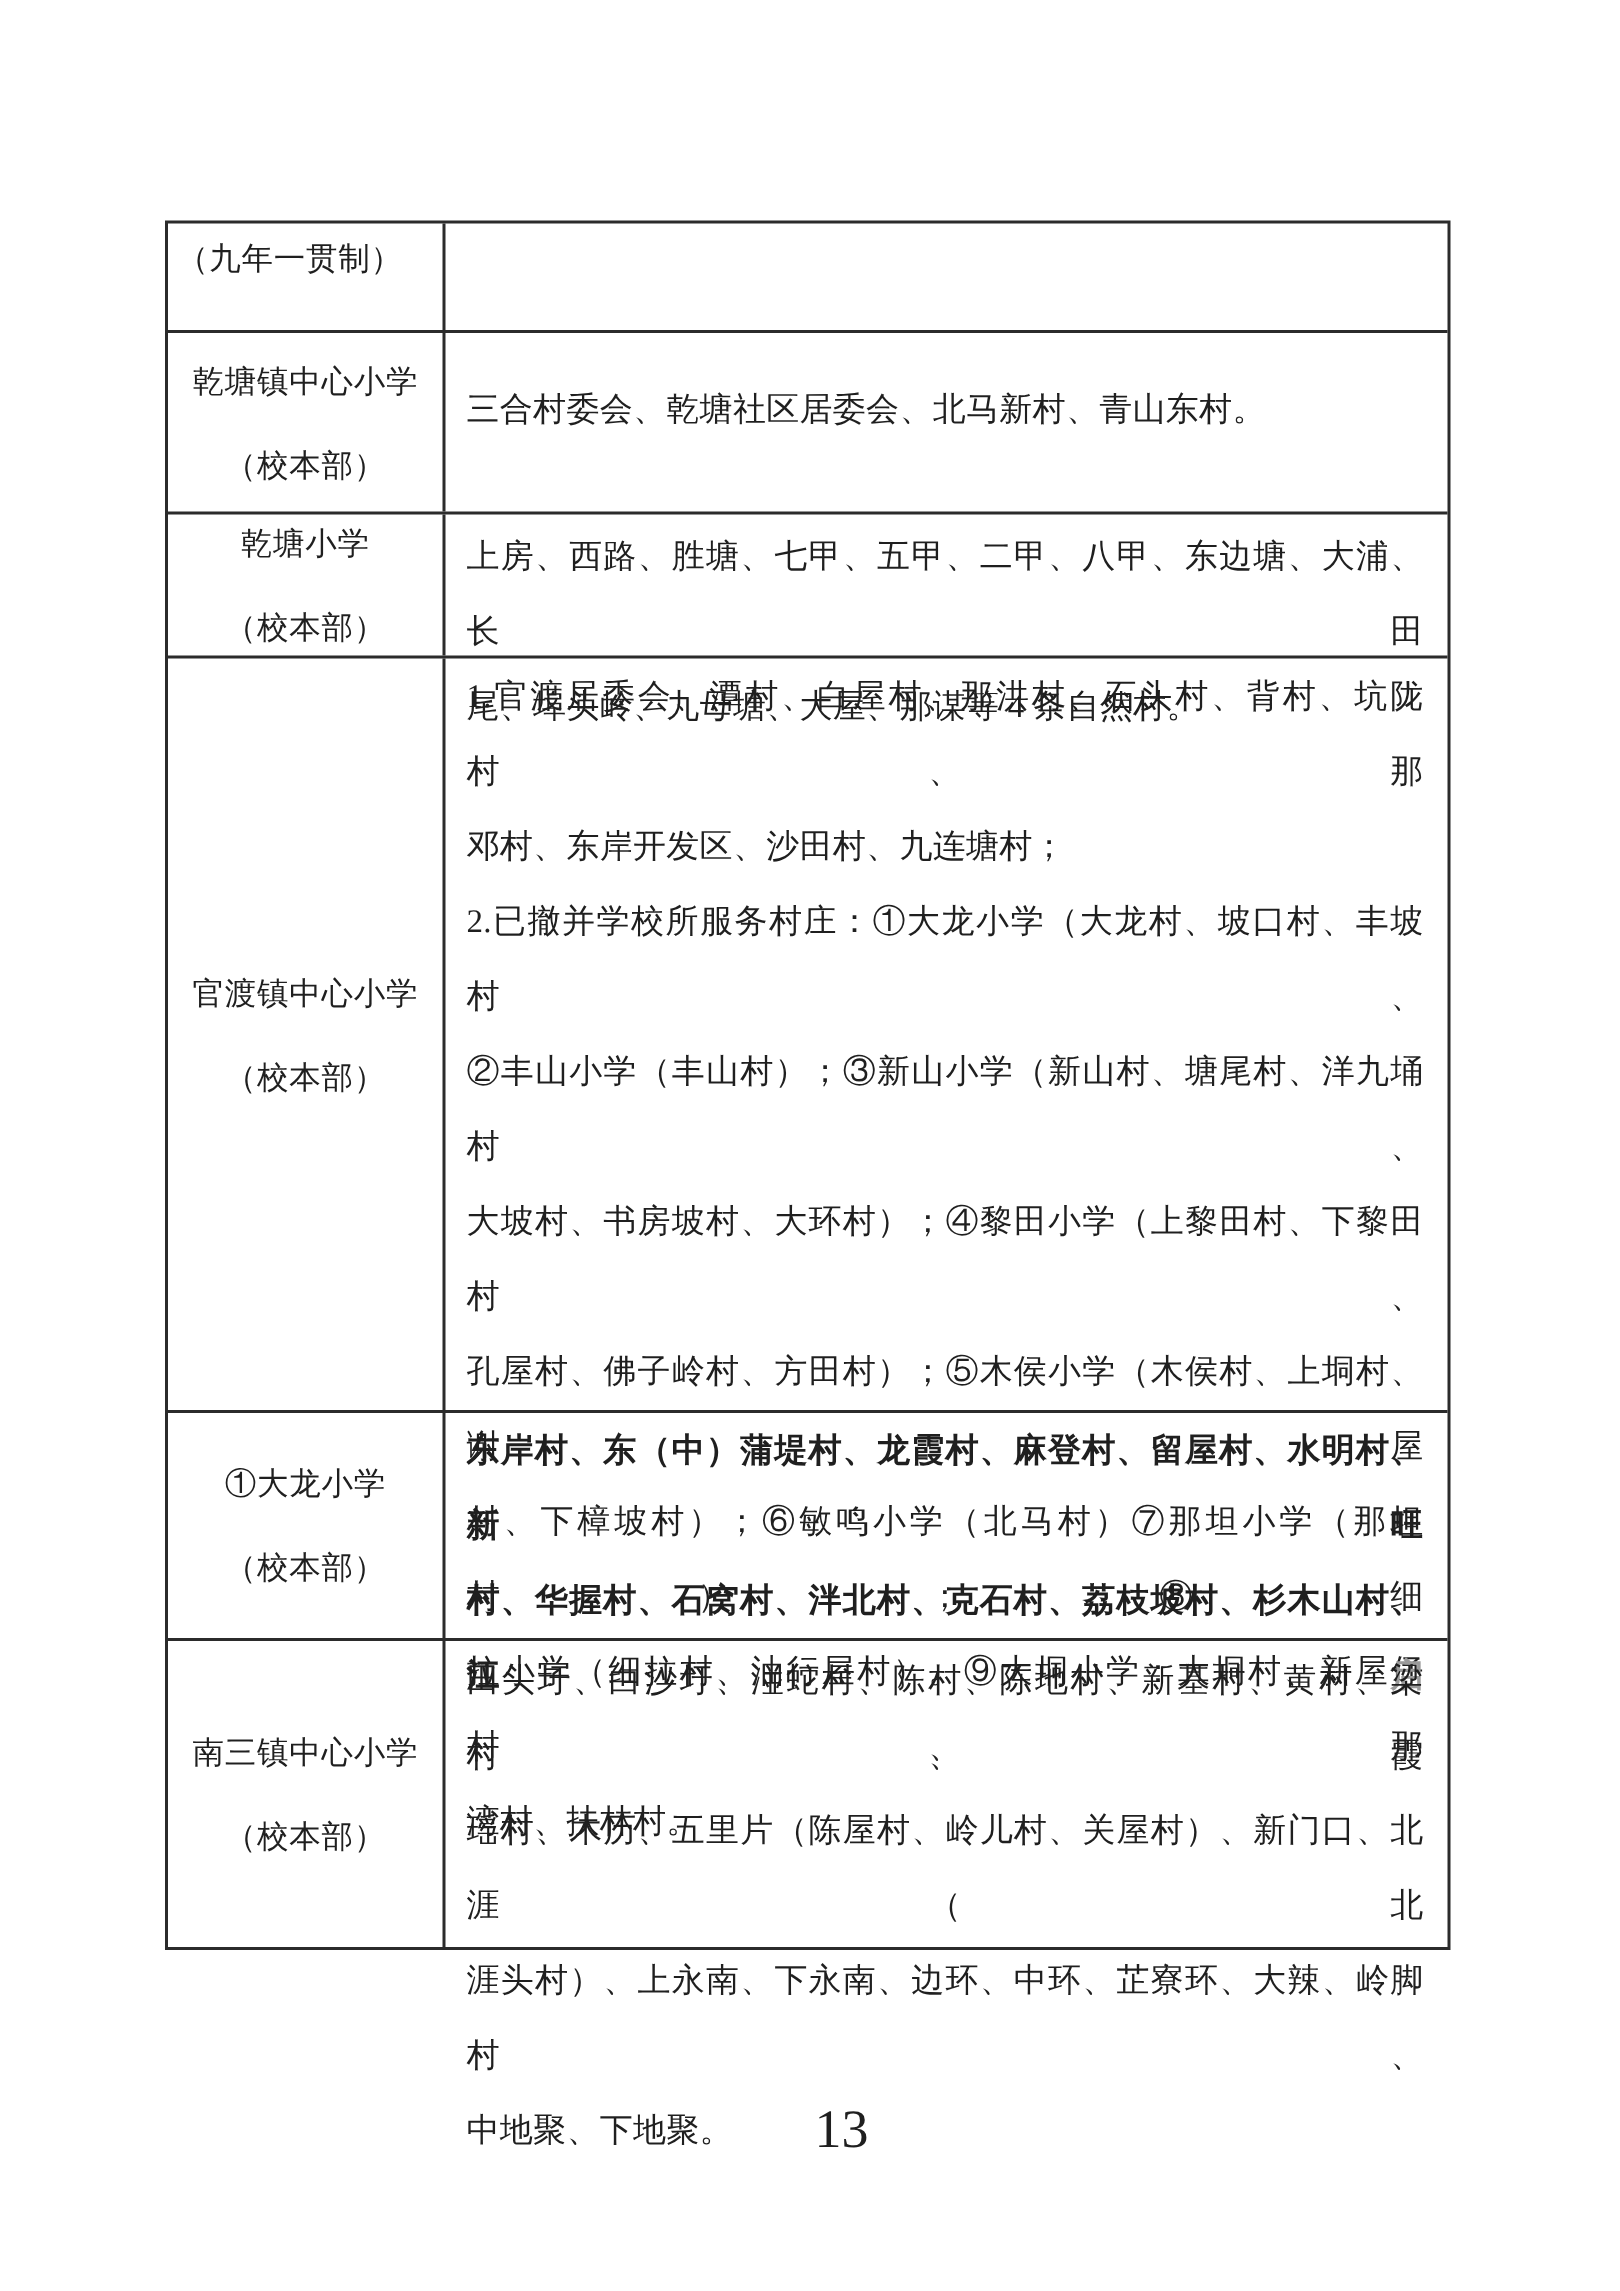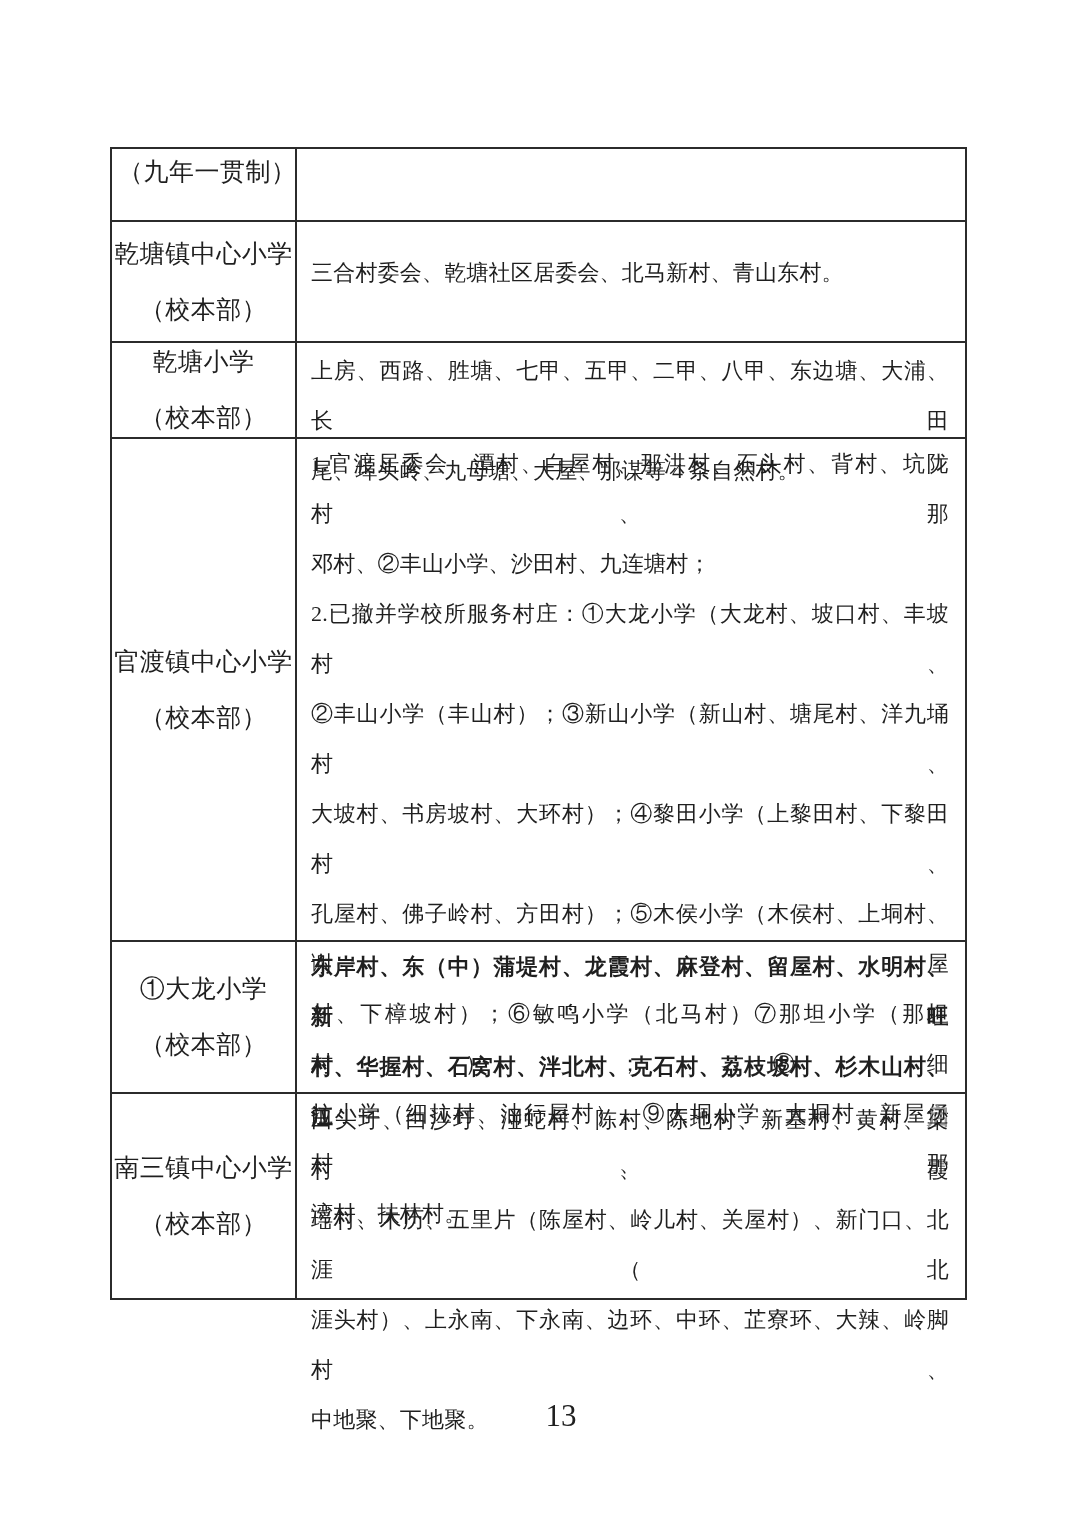--- a/index.html
+++ b/index.html
@@ -28,21 +28,21 @@
     border-bottom: 2px solid var(--border-color, #2b2b2b);
   }
   .school-cell {
     width: 185px;
     flex: 0 0 185px;
     border-right: 2px solid var(--border-color, #2b2b2b);
     display: flex;
     flex-direction: column;
     justify-content: center;
     align-items: center;
-    font-size: 25px;
+    font-size: 21px;
     line-height: 56px;
     text-align: center;
     letter-spacing: 0.5px;
   }
   .trow.r1 .school-cell {
     justify-content: flex-start;
     align-items: flex-start;
     padding: 6px 2px 0 6px;
     line-height: 34px;
   }
@@ -77,21 +77,21 @@
     text-align-last: justify;
     text-justify: inter-character;
   }
   .faded-char { color: var(--faded-color, #9a9a9a); }
   .page-number {
     position: absolute;
     left: 0;
     right: 0;
     top: 1398px;
     text-align: center;
-    font-size: 31px;
+    font-size: 36px;
     font-family: "Liberation Serif", "DejaVu Serif", serif;
     color: var(--text-color, #1f1f1f);
     margin-left: 42px;
   }
 </style>
 </head>
 <body>
 
 <div class="page">
   <div class="doc-table" id="doc-table">
@@ -120,21 +120,21 @@
           <div class="vline">尾、埠头岭、九母塘、大屋、那谋等 4 条自然村。</div>
         </div>
       </div>
       <div class="trow r4">
         <div class="school-cell">
           <div class="school-line">官渡镇中心小学</div>
           <div class="school-line">（校本部）</div>
         </div>
         <div class="villages-cell">
           <div class="vline fill">1.官渡居委会、潭村、白屋村、那洪村、石头村、背村、坑陇村、那</div>
-          <div class="vline">邓村、②丰山小学、沙田村、九连塘村；</div>
+          <div class="vline">邓村、东岸开发区、沙田村、九连塘村；</div>
           <div class="vline fill">2.已撤并学校所服务村庄：①大龙小学（大龙村、坡口村、丰坡村、</div>
           <div class="vline fill">②丰山小学（丰山村）；③新山小学（新山村、塘尾村、洋九埇村、</div>
           <div class="vline fill">大坡村、书房坡村、大环村）；④黎田小学（上黎田村、下黎田村、</div>
           <div class="vline fill">孔屋村、佛子岭村、方田村）；⑤木侯小学（木侯村、上垌村、谢屋</div>
           <div class="vline fill">村、下樟坡村）；⑥敏鸣小学（北马村）⑦那坦小学（那坦村）；⑧细</div>
           <div class="vline fill">拉小学（细拉村、油行屋村）。⑨大垌小学：大垌村、新屋仔村、那</div>
           <div class="vline">湾村、扶林村。</div>
         </div>
       </div>
       <div class="trow r5">

